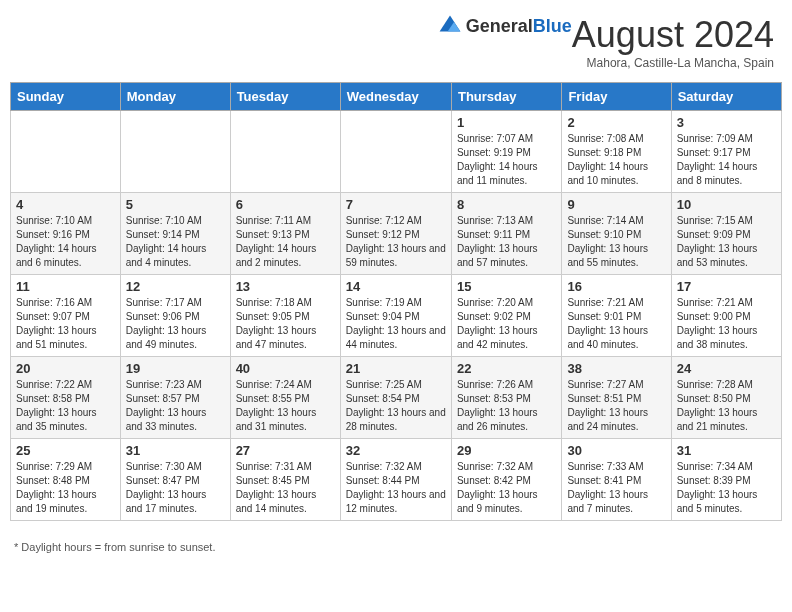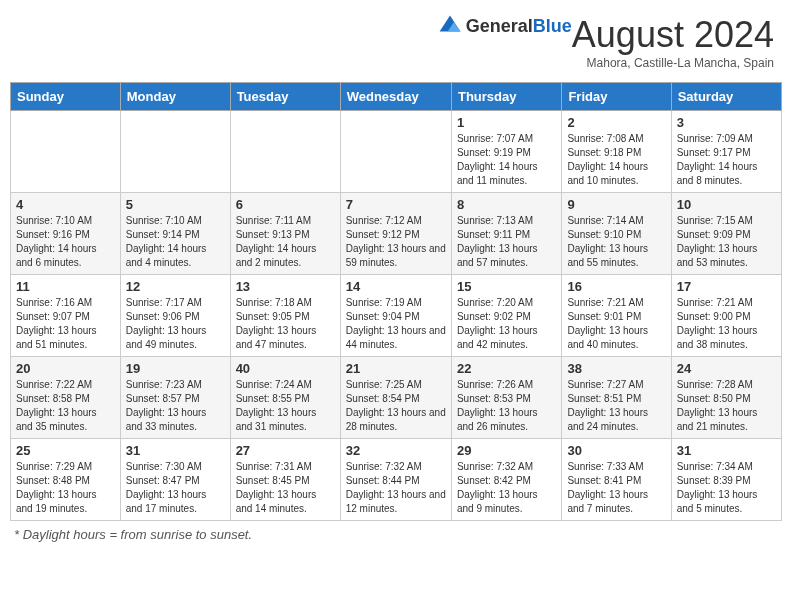--- a/index.html
+++ b/index.html
@@ -82,25 +82,24 @@
     }
     .day-info {
       font-size: 10px;
       color: #333;
       line-height: 1.4;
     }
     .empty-cell {
       background: #fff !important;
     }
     .footer-note {
-      margin-top: 6px;
-      font-size: 13px;
+      margin-top: 20px;
+      font-size: 11px;
       color: #555;
       padding-left: 4px;
-      font-style: italic;
     }
   </style>
 </head>
 <body>
 
 <div class="header-area">
   <div class="logo">
     <svg class="logo-icon" viewBox="0 0 30 30">
       <polygon points="15,2 28,22 2,22" fill="#1a6bbf"></polygon>
       <polygon points="20,10 28,22 12,22" fill="#5aaaf0"></polygon>

